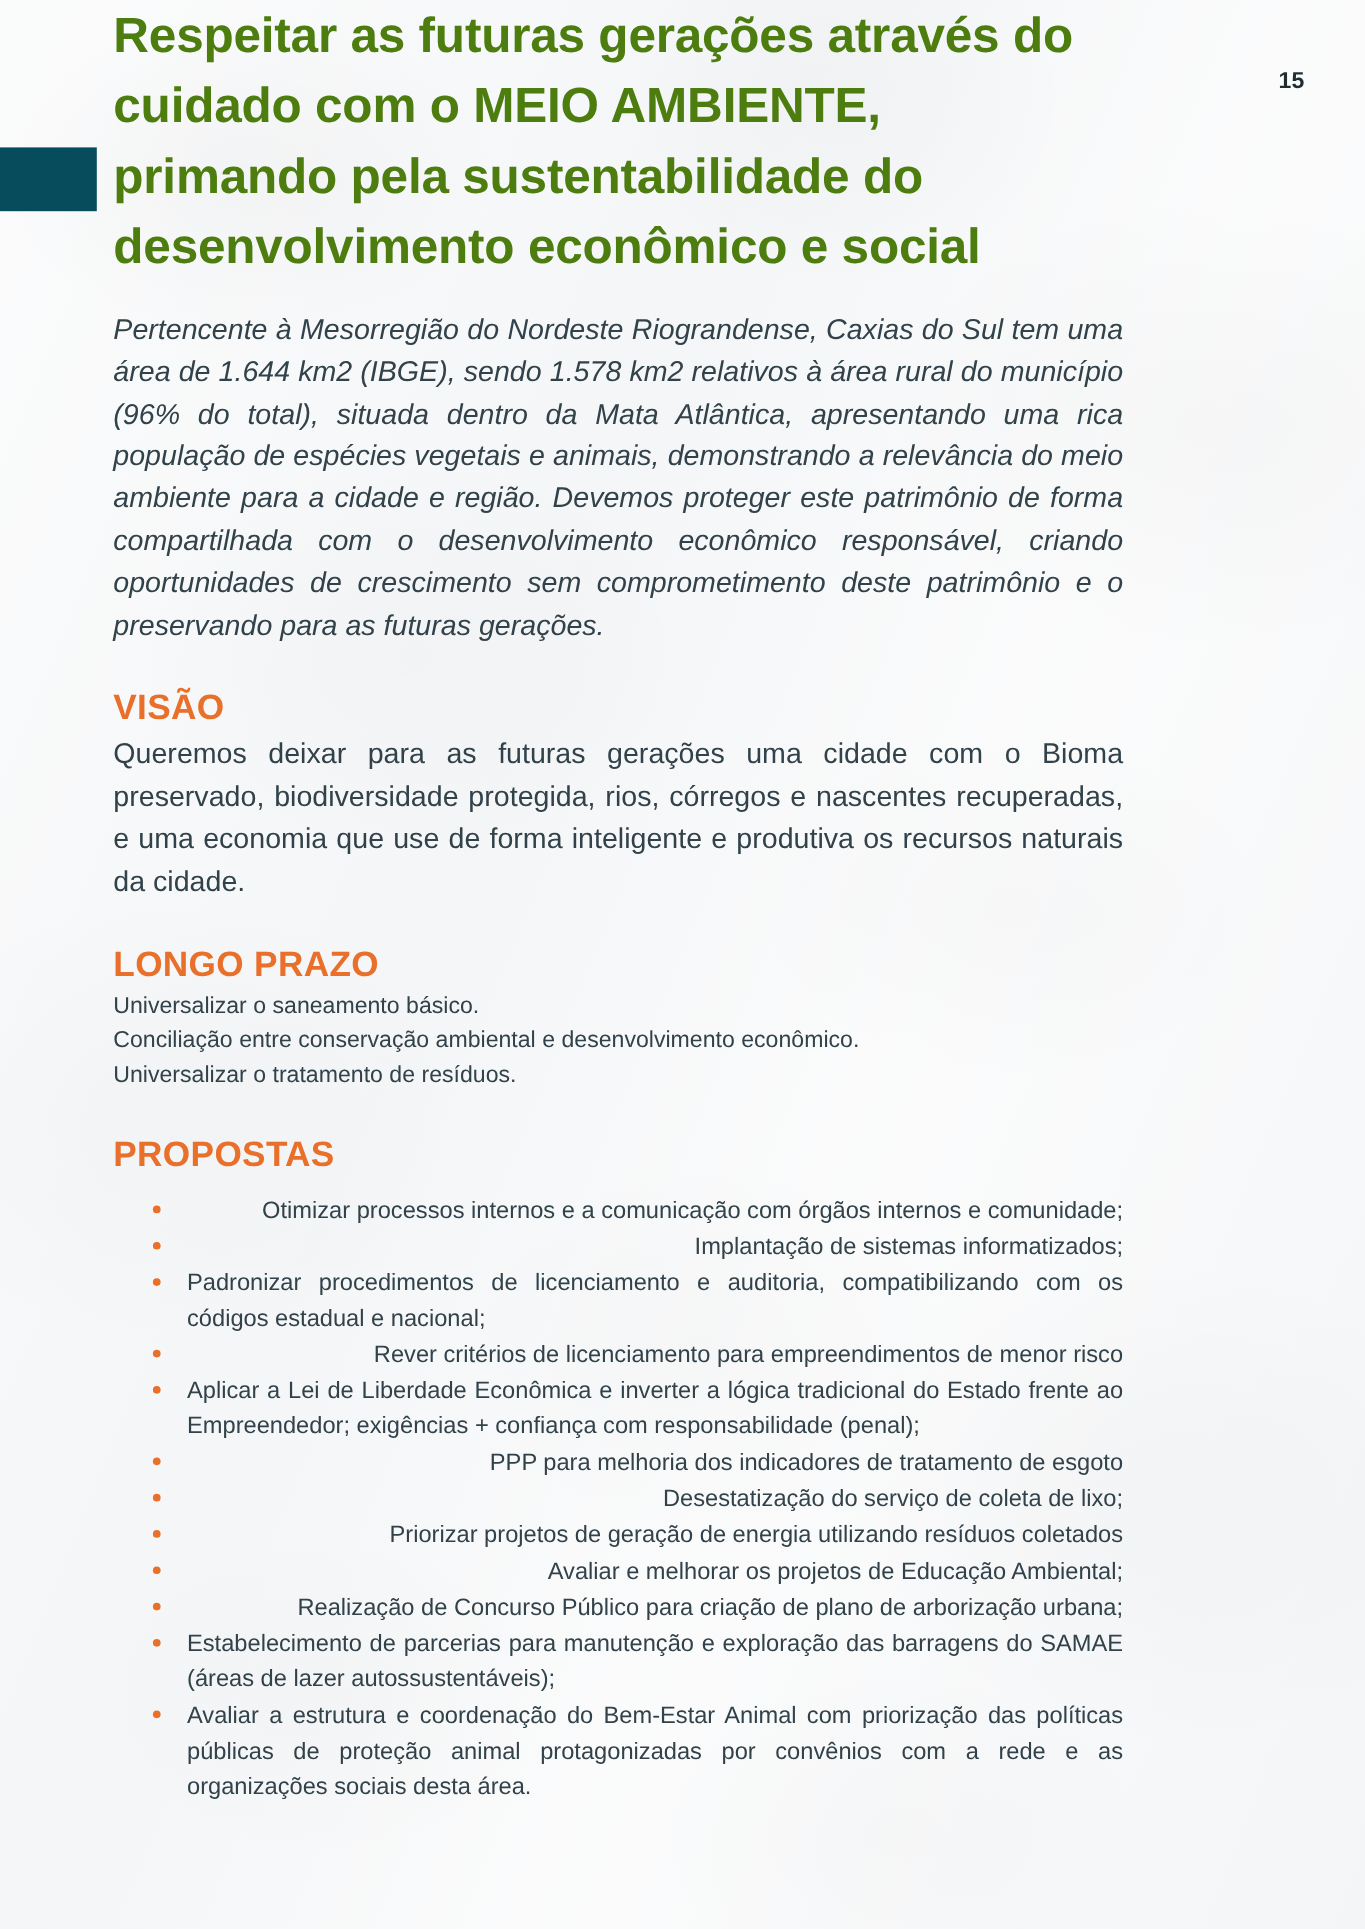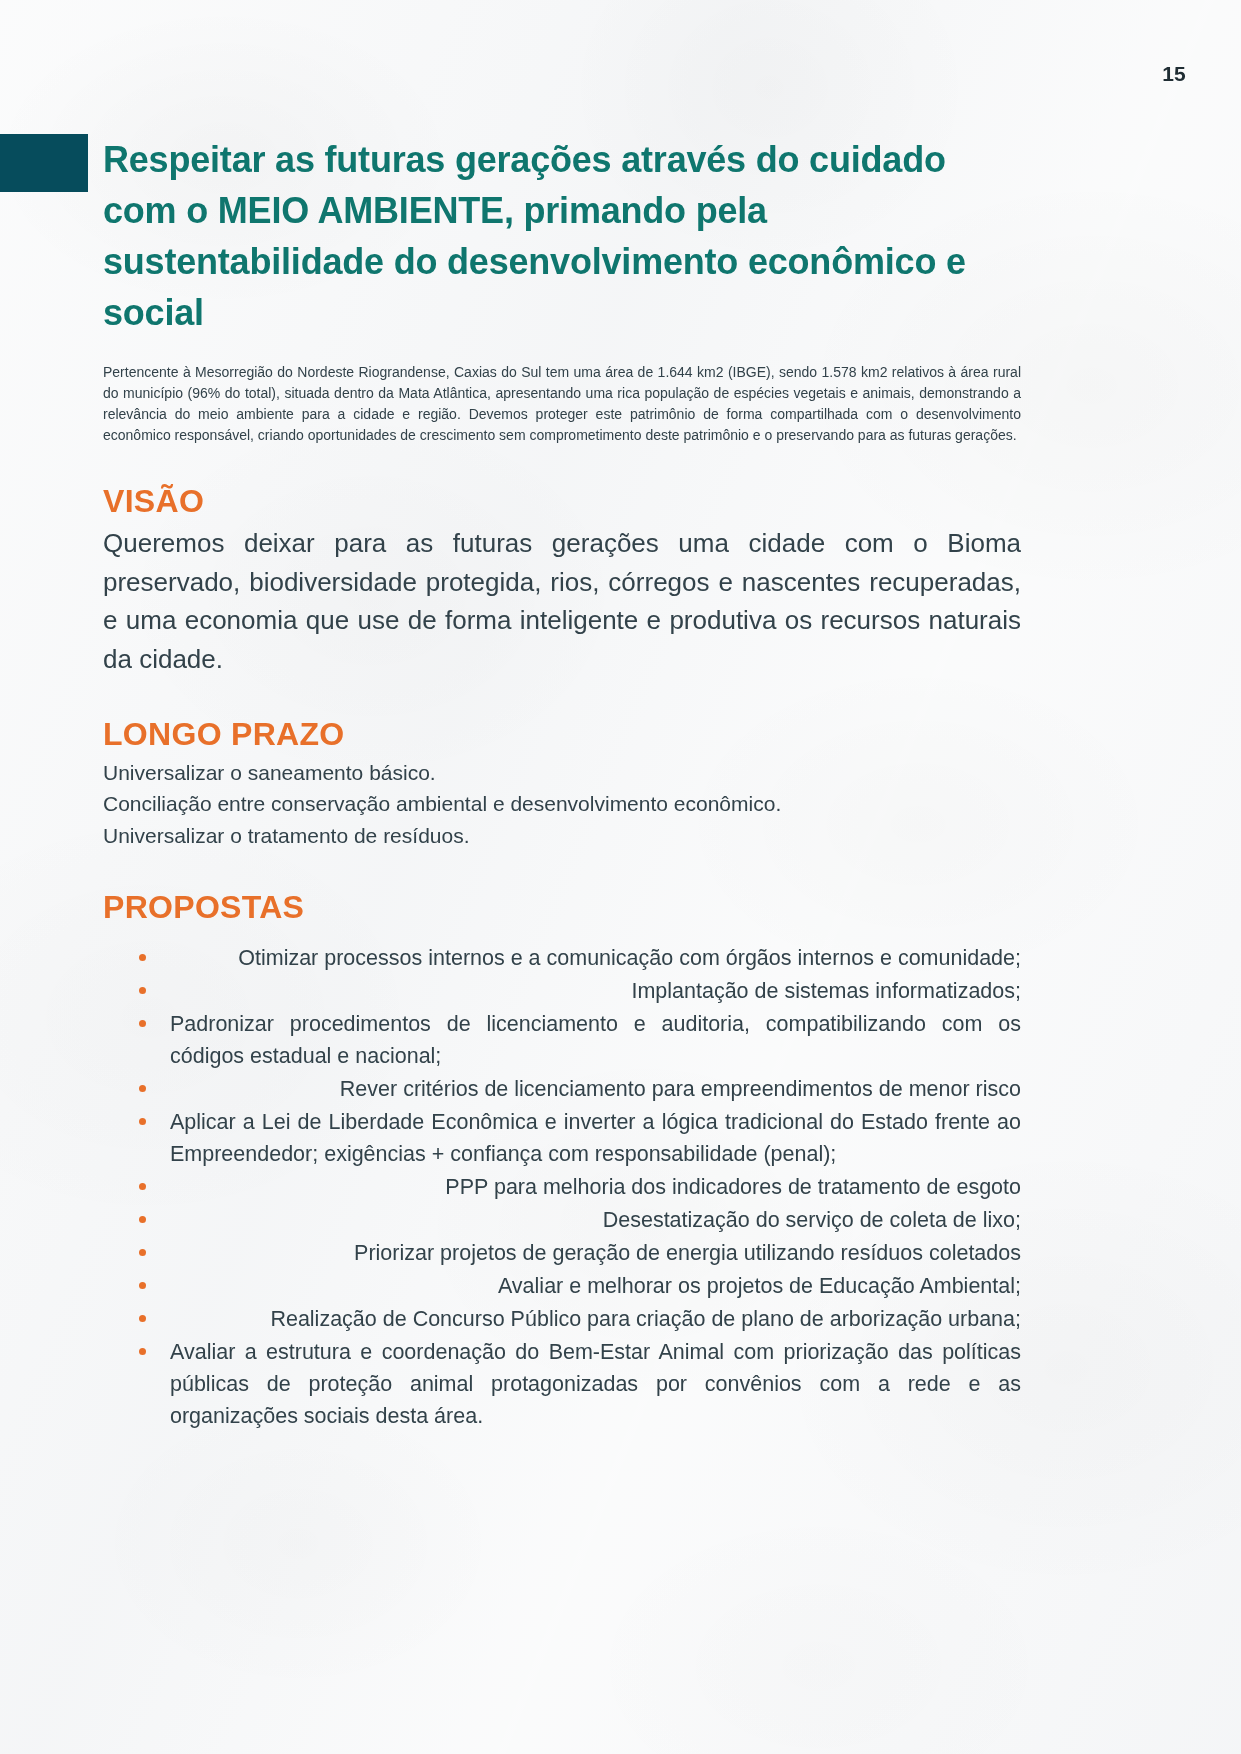--- a/index.html
+++ b/index.html
@@ -72,38 +72,38 @@
   .content {
     position: absolute;
     left: 103px;
     top: 0;
     width: 918px;
   }
 
   
   .doc-title {
     margin: 0;
-    padding-top: 134px;
     font-family: "Liberation Sans", sans-serif;
-    font-size: 36px;
+    font-size: 45px;
     font-weight: 700;
     line-height: 1.42;
-    color: #0f766e;
+    color: #4d7c0f;
     letter-spacing: -0.2px;
     max-width: 900px;
   }
 
   
   .body-para {
     margin: 24px 0 0 0;
-    font-size: 14px;
+    font-size: 26px;
     line-height: 1.48;
     text-align: justify;
     color: #32424a;
     font-weight: 400;
+    font-style: italic;
   }
 
   
   .section-heading {
     margin: 38px 0 2px 0;
     font-size: 32px;
     font-weight: 700;
     color: #e8702a;
     letter-spacing: 0.3px;
     text-transform: uppercase;
@@ -225,18 +225,22 @@
       <li>
         <span class="bullet-dot"></span>
         <span>Avaliar e melhorar os projetos de Educação Ambiental;</span>
       </li>
       <li>
         <span class="bullet-dot"></span>
         <span>Realização de Concurso Público para criação de plano de arborização urbana;</span>
       </li>
       <li class="justify">
         <span class="bullet-dot"></span>
+        <span>Estabelecimento de parcerias para manutenção e exploração das barragens do SAMAE (áreas de lazer autossustentáveis);</span>
+      </li>
+      <li class="justify">
+        <span class="bullet-dot"></span>
         <span>Avaliar a estrutura e coordenação do Bem-Estar Animal com priorização das políticas públicas de proteção animal protagonizadas por convênios com a rede e as organizações sociais desta área.</span>
       </li>
     </ul>
 
   </div>
 </div>
 
 </body></html>

